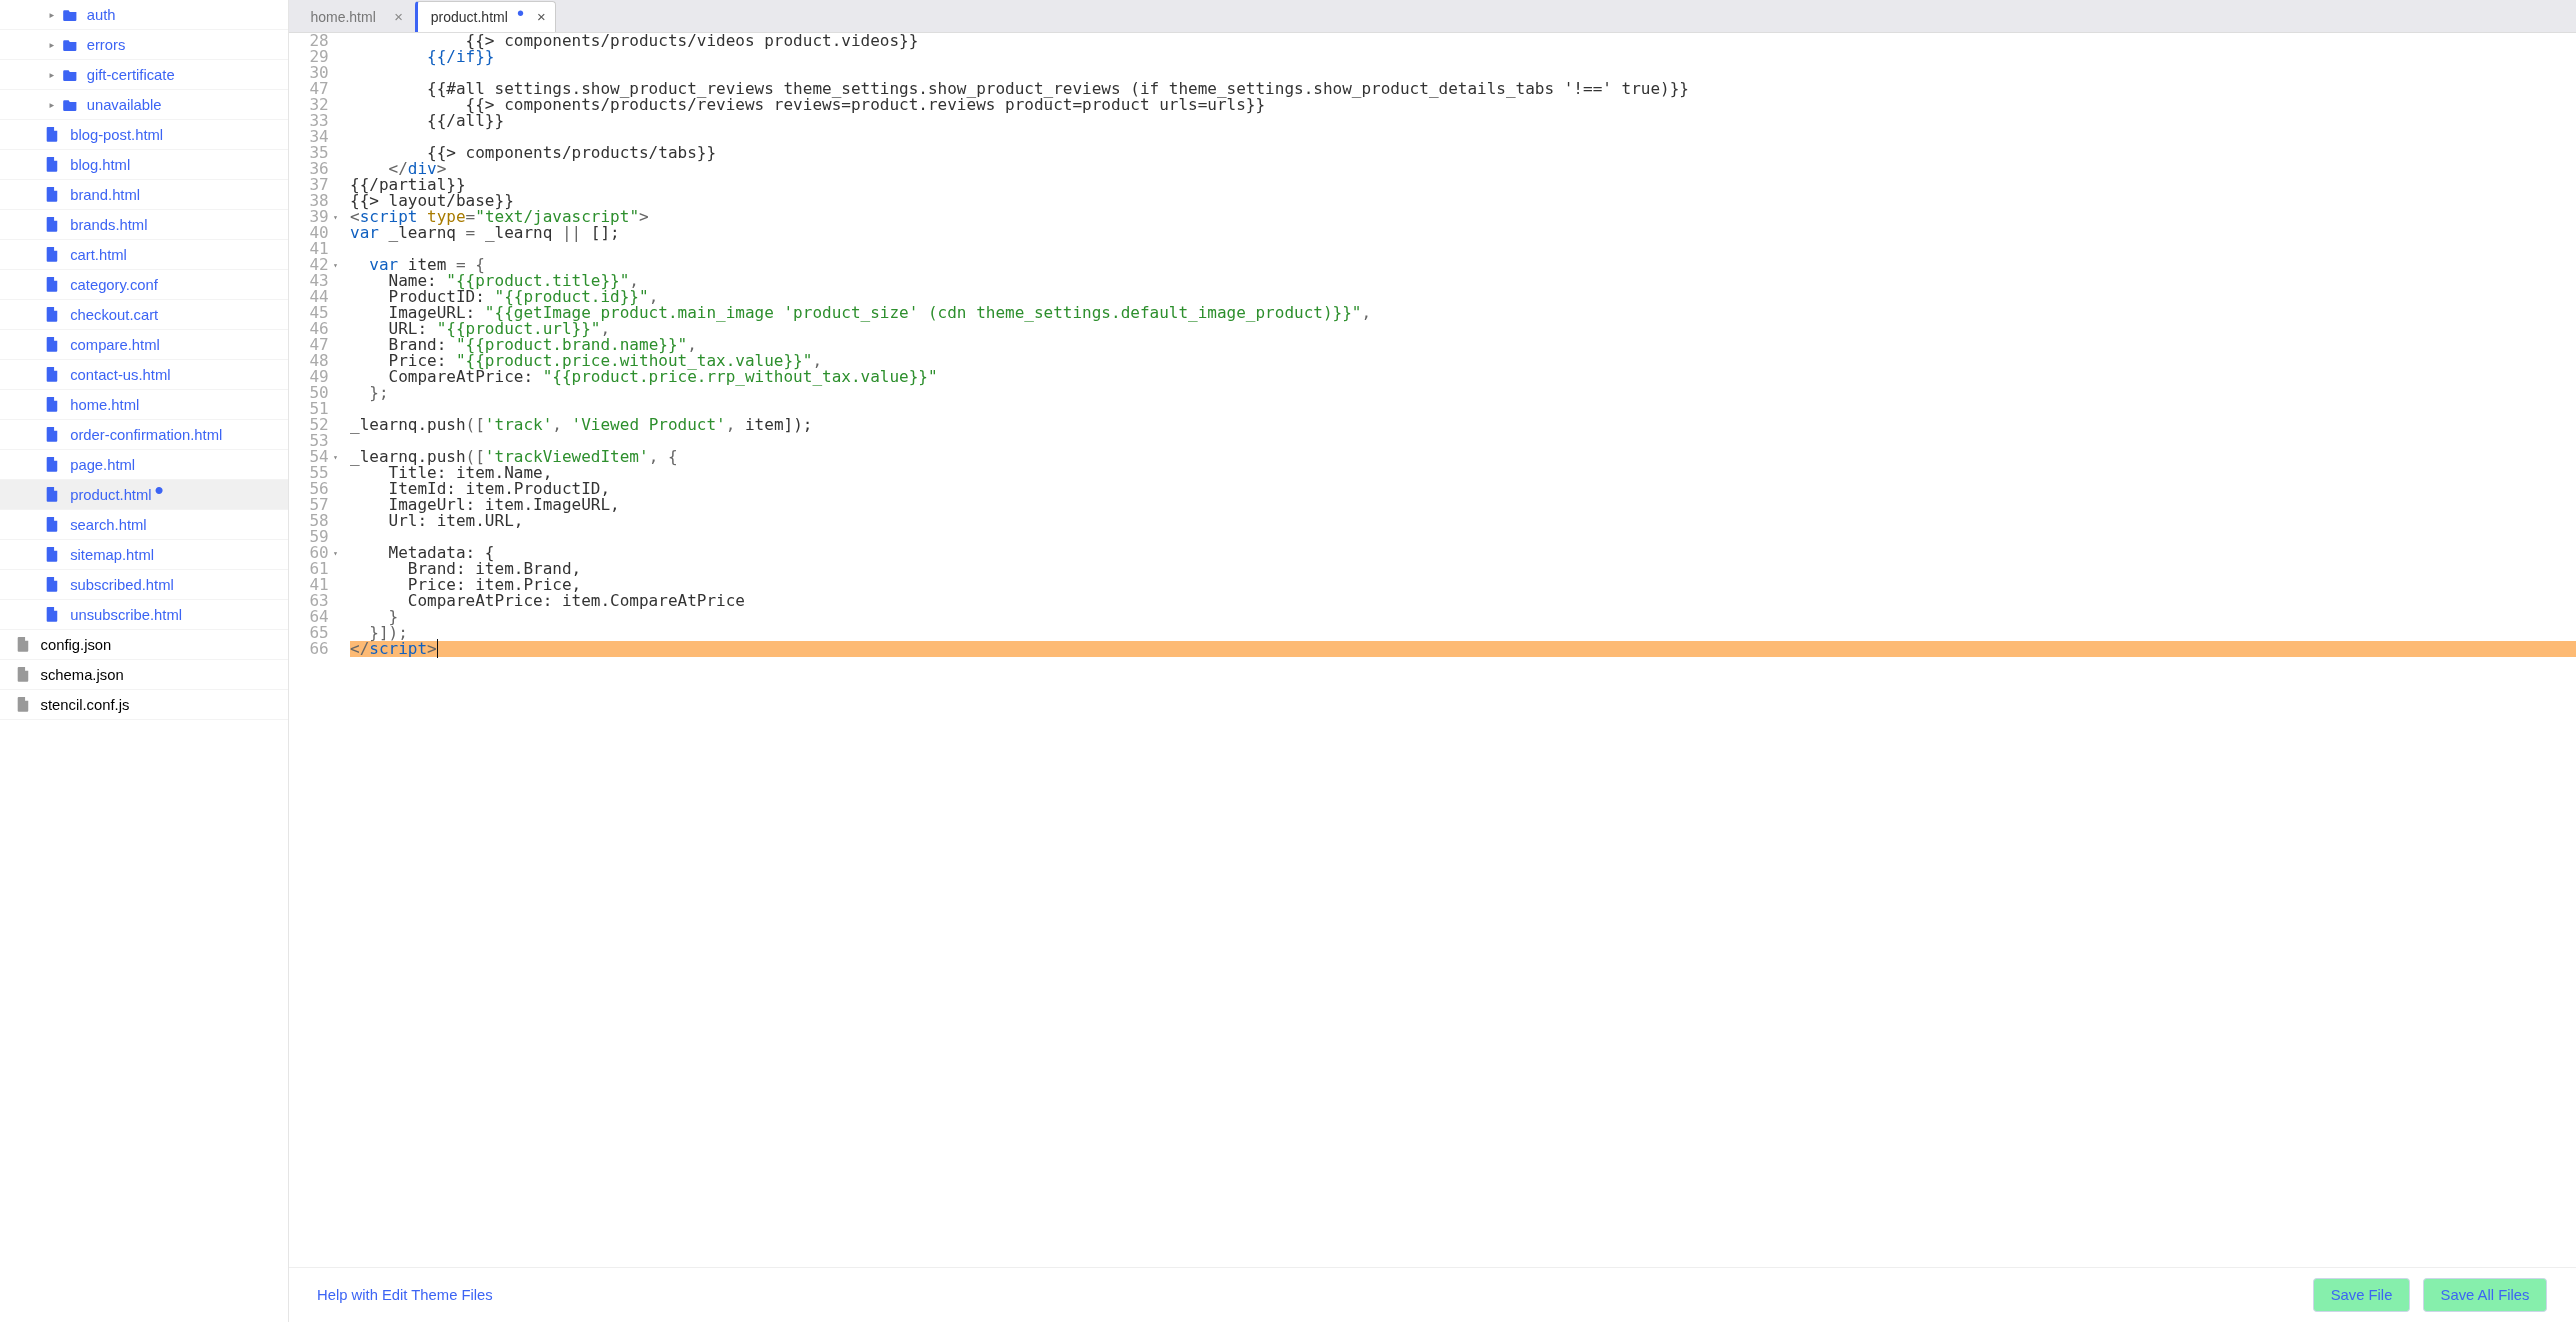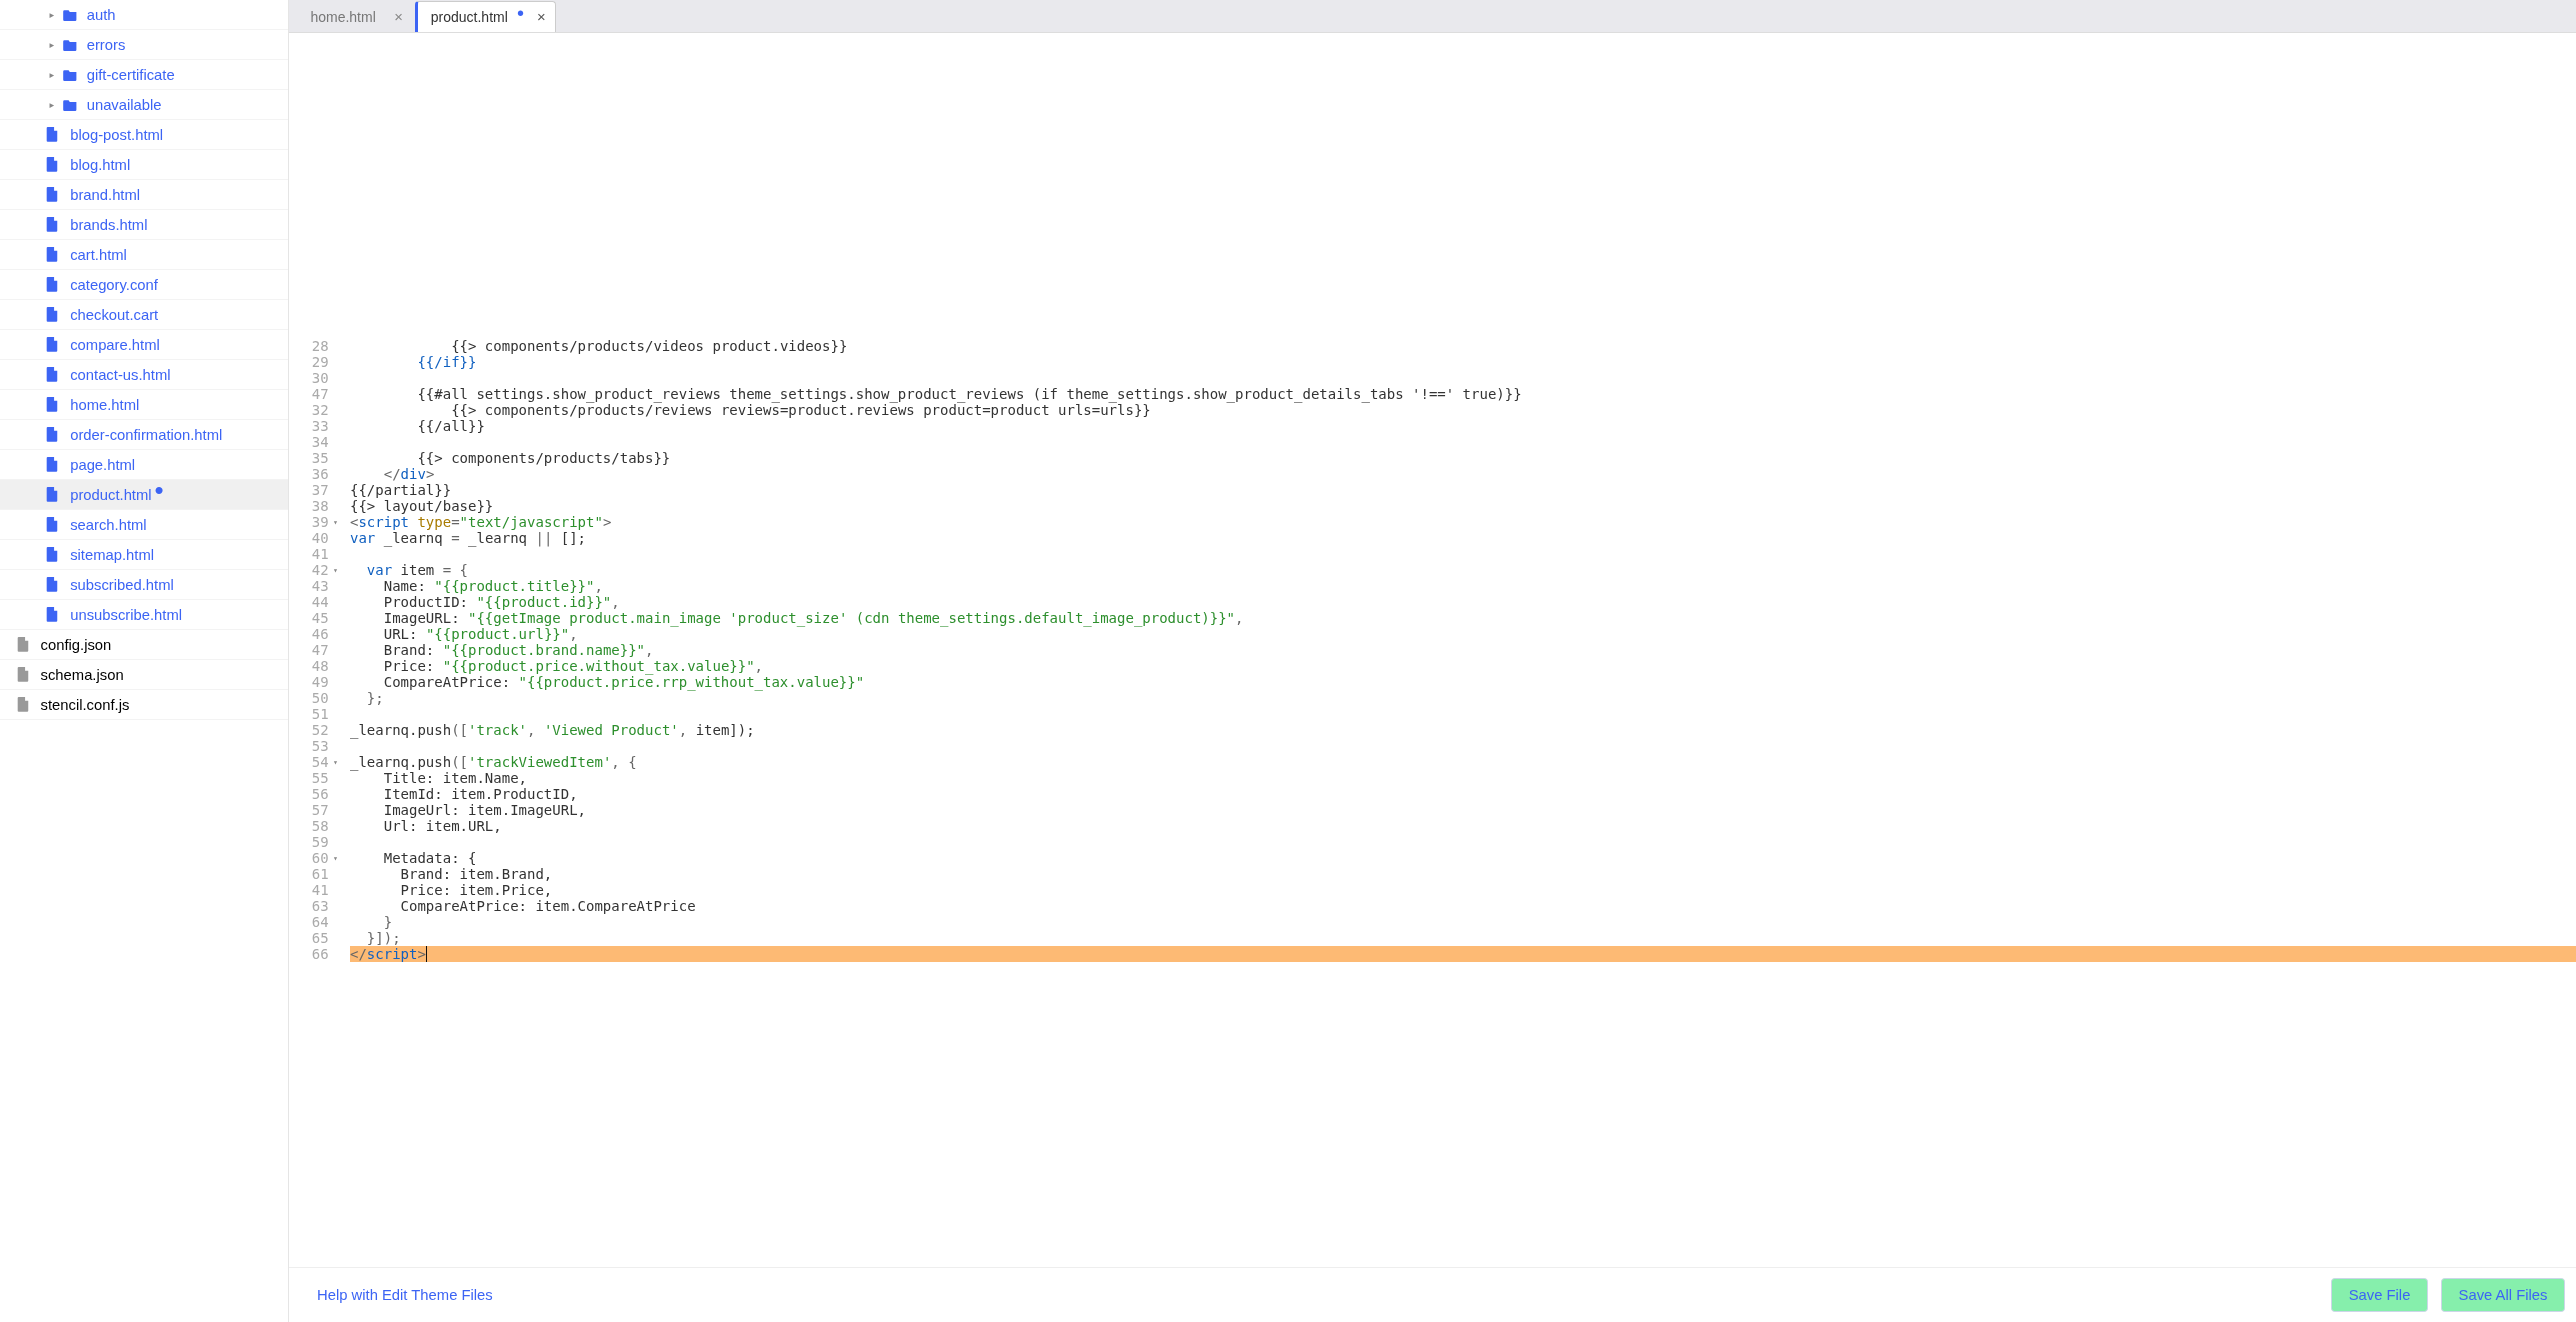--- a/index.html
+++ b/index.html
@@ -95,25 +95,24 @@
   border-left: 3.7px solid #3c64f4;
 }
 .tab .tab-mod { color:#3c64f4;font-size:20px;line-height:0;position:relative;top:-3.7px;margin-left:-9.2px;margin-right:-5.5px;}
 .tab-close { font-size:14.8px; color:#888; }
 .tab.active .tab-close { color:#555; }
 
 .code-area {
   flex: 1;
   display: flex;
   font-family: "SF Mono", Menlo, Consolas, monospace;
-  font-size: 14px;
+  font-size: 16px;
   line-height: 16px;
   overflow: hidden;
   background:#fff;
-  align-items:center;
 }
 .gutter {
   width: 48px;
   text-align: right;
   padding: 0 8.3px 0 0;
   color: #aaa;
   background: #fff;
   user-select: none;
 }
 .gutter .ln { height:16px; position:relative;}
@@ -138,21 +137,21 @@
 .n   { color:#333; }
 .p   { color:#666; }
 .attr{ color:#a87b00;}
 
 .footer {
   height: 55px;
   border-top: 0.9px solid #eee;
   display: flex;
   align-items: center;
   justify-content: space-between;
-  padding: 0 11px 0 28px;
+  padding: 0 29px 0 28px;
 }
 .help-link { color:#3c64f4; font-size:14.8px; cursor:pointer; }
 .btns { display:flex; gap:13px; }
 .btn {
   border:0.9px solid #ccd6e8;
   color:#3c64f4;
   background:#86efac;
   font-size:14.8px;
   padding: 8.3px 16.6px;
   border-radius:3.7px;

